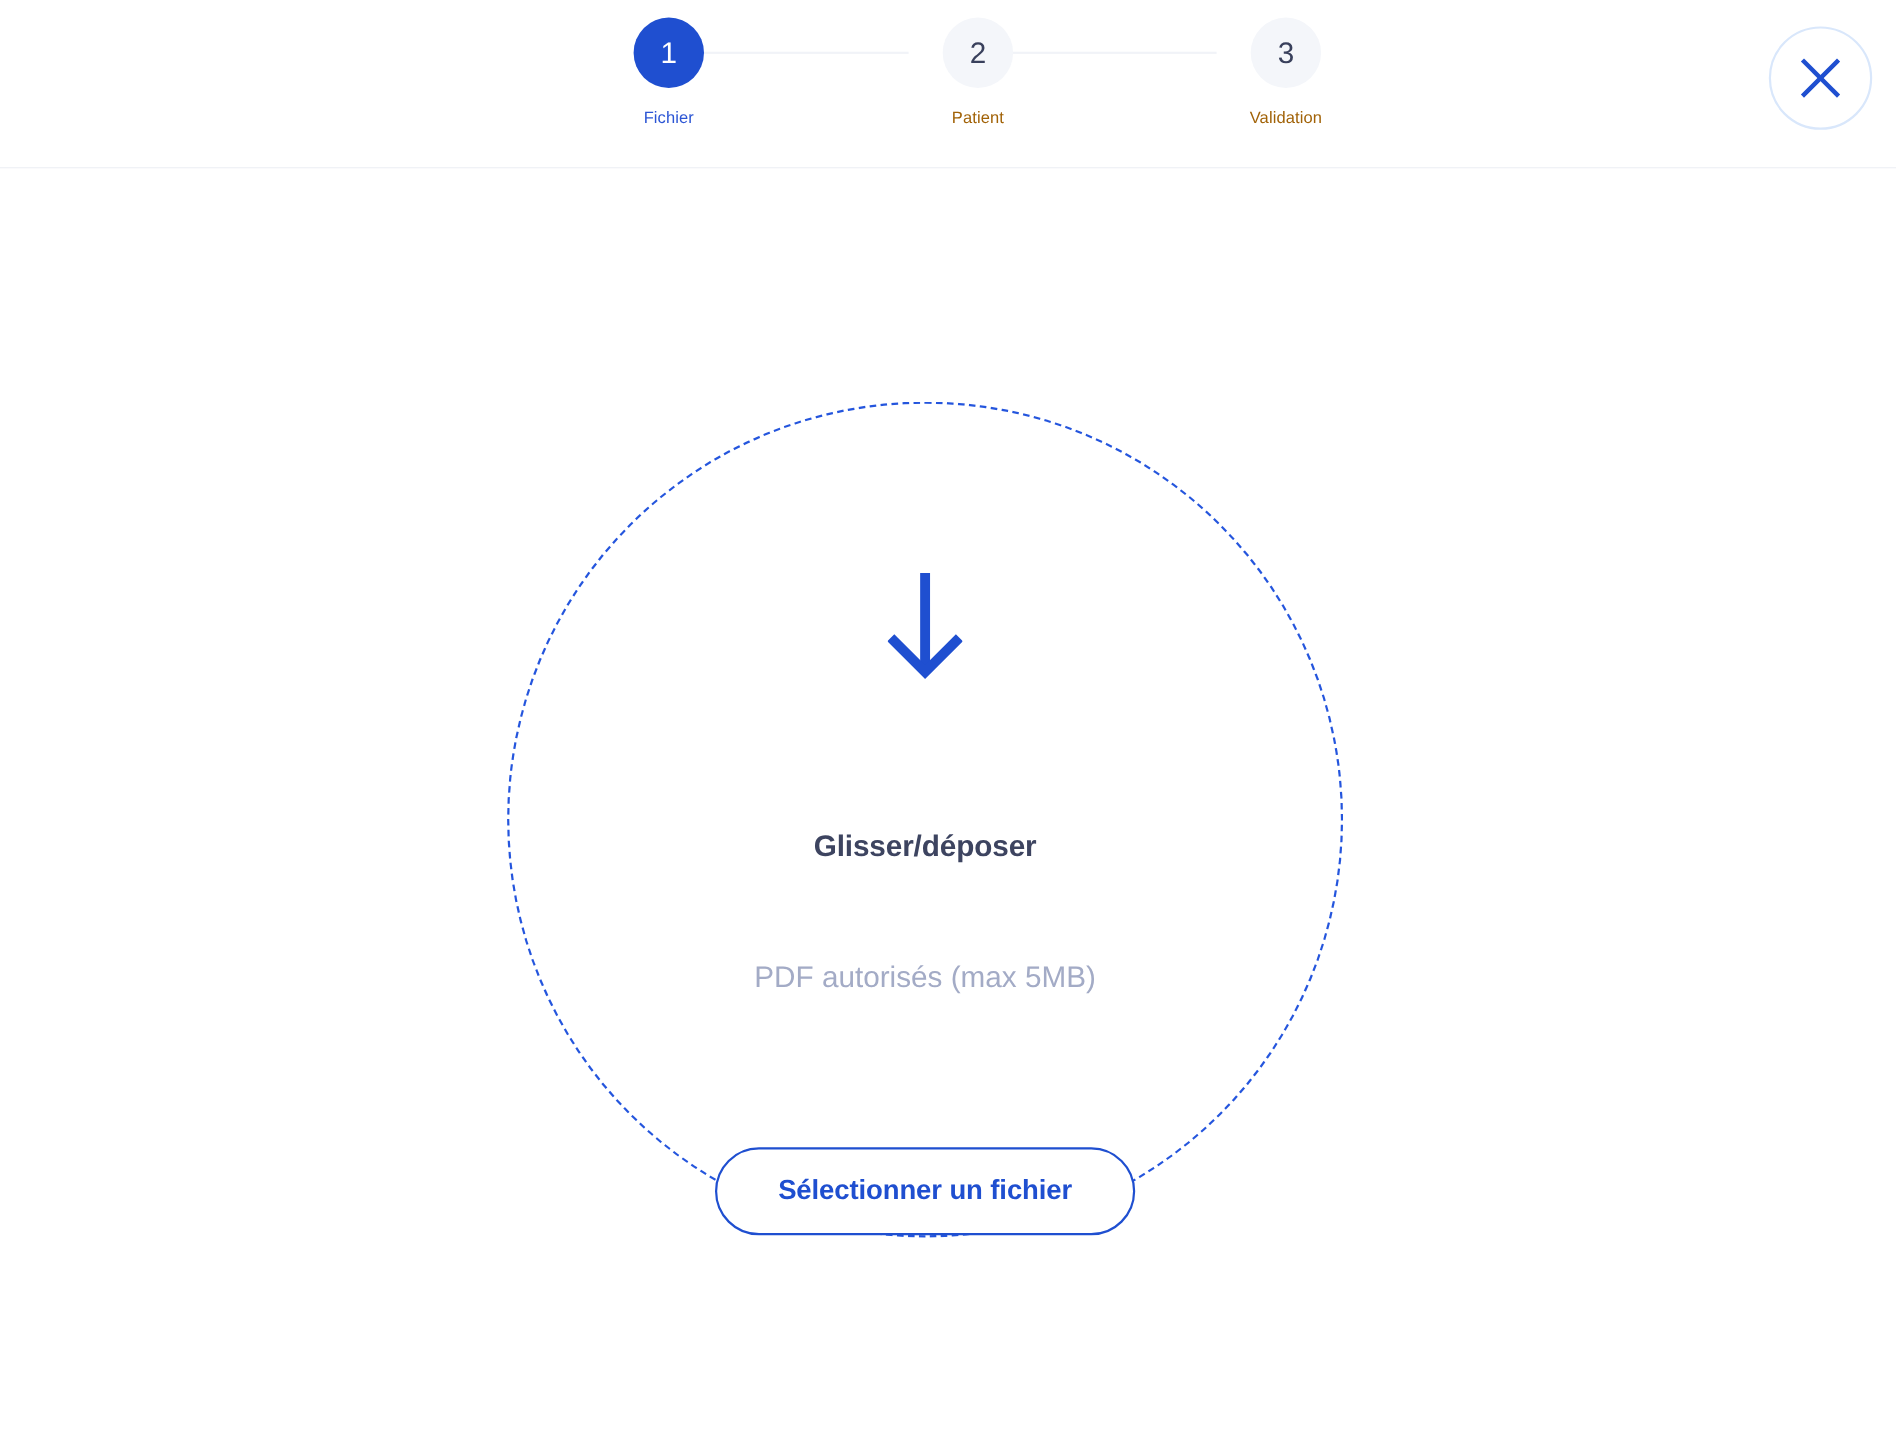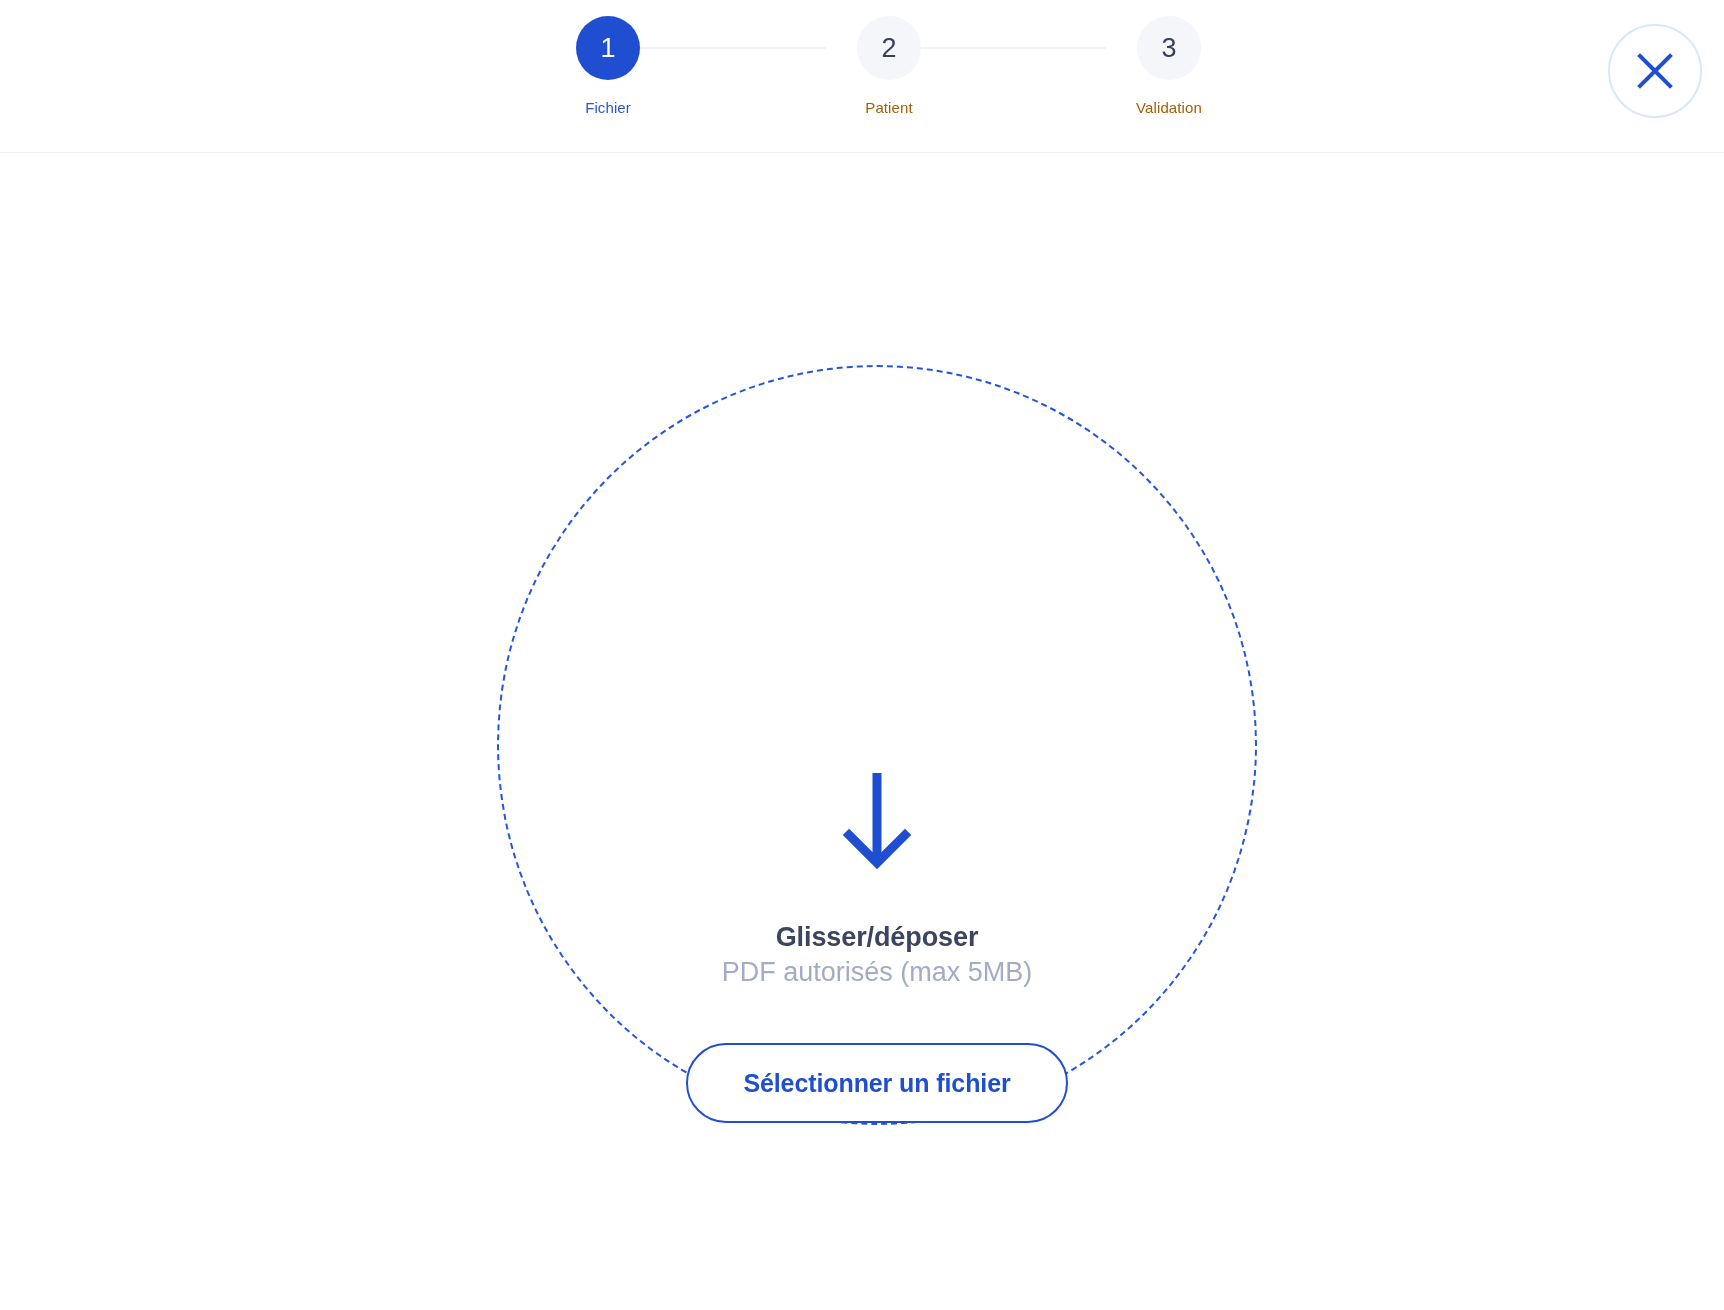--- a/index.html
+++ b/index.html
@@ -103,31 +103,31 @@
     display: flex;
     align-items: center;
     justify-content: center;
     cursor: pointer;
   }
   .close-button svg { display: block; }
 
   
   .dropzone {
     position: absolute;
-    left: 497px;
+    left: 461px;
     top: 365px;
     width: 760px;
     height: 760px;
     border-radius: 50%;
     border: 2px dashed #2455dd;
     background: #ffffff;
     display: flex;
     flex-direction: column;
     align-items: center;
-    justify-content: flex-end;
+    justify-content: space-between;
     cursor: pointer;
   }
 
   .dz-arrow {
     margin-top: 152px;
     width: 68px;
     height: 100px;
     display: block;
   }
 

